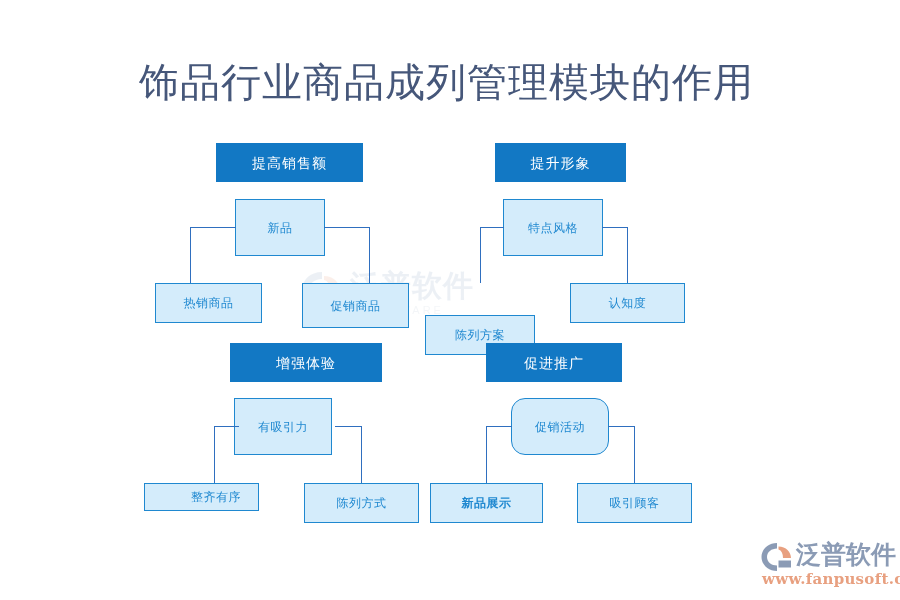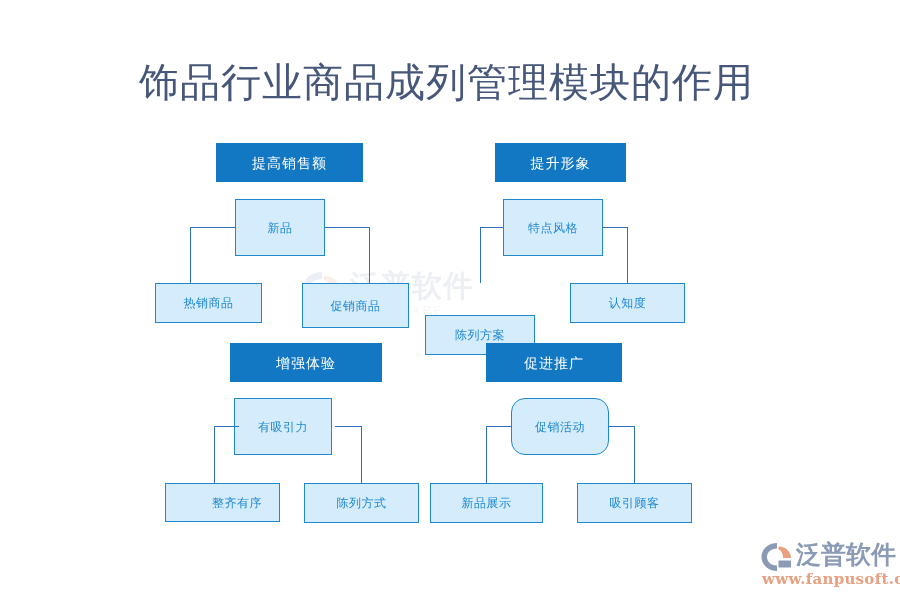--- a/index.html
+++ b/index.html
@@ -153,33 +153,33 @@
 
   <div class="hdr" style="left:218px;top:343px;width:152px;height:39px;margin-left:12px;">增强体验</div>
 
   <div class="node" style="left:234px;top:398px;width:98px;height:57px;">有吸引力</div>
 
   <div class="conn conn-h" style="left:214px;top:426px;width:25px;"></div>
   <div class="conn conn-v" style="left:214px;top:426px;height:57px;"></div>
   <div class="conn conn-h" style="left:335px;top:426px;width:27px;"></div>
   <div class="conn conn-v" style="left:361px;top:426px;height:57px;"></div>
 
-  <div class="node" style="left:165px;top:483px;width:115px;height:39px;padding-left:29px;">整齐有序</div>
+  <div class="node" style="left:144px;top:483px;width:115px;height:28px;padding-left:29px;">整齐有序</div>
   <div class="node" style="left:304px;top:483px;width:115px;height:40px;">陈列方式</div>
 
   <div class="hdr" style="left:486px;top:343px;width:136px;height:39px;">促进推广</div>
 
   <div class="node" style="left:511px;top:398px;width:98px;height:57px;border-radius:14px;">促销活动</div>
 
   <div class="conn conn-h" style="left:486px;top:426px;width:26px;"></div>
   <div class="conn conn-v" style="left:486px;top:426px;height:57px;"></div>
   <div class="conn conn-h" style="left:608px;top:426px;width:27px;"></div>
   <div class="conn conn-v" style="left:634px;top:426px;height:57px;"></div>
 
-  <div class="node" style="left:430px;top:483px;width:113px;height:40px;">新品展示</div>
+  <div class="node" style="left:430px;top:483px;width:113px;height:40px;font-weight:bold;">新品展示</div>
   <div class="node" style="left:577px;top:483px;width:115px;height:40px;">吸引顾客</div>
 
   <div class="brand">
     <svg class="brand-mark" viewBox="0 0 34 30">
       <path d="M17 1 C8 1 1.5 7.5 1.5 15 C1.5 22.5 8 29 17 29 L17 23.5 C11.5 23.5 7 20 7 15 C7 10 11.5 6.5 17 6.5 Z" fill="#8b9bb5"></path>
       <path d="M18.5 4.5 C26 4.5 31 10 31 16 L23 16 C23 11.5 21.5 8.5 18.5 7.5 Z" fill="#e8a080"></path>
       <path d="M18.5 18.5 L31 18.5 L31 25.5 L18.5 25.5 Z" fill="#8b9bb5"></path>
     </svg>
     <div class="brand-name">泛普软件</div>
     <div class="brand-url">www.fanpusoft.com</div>

